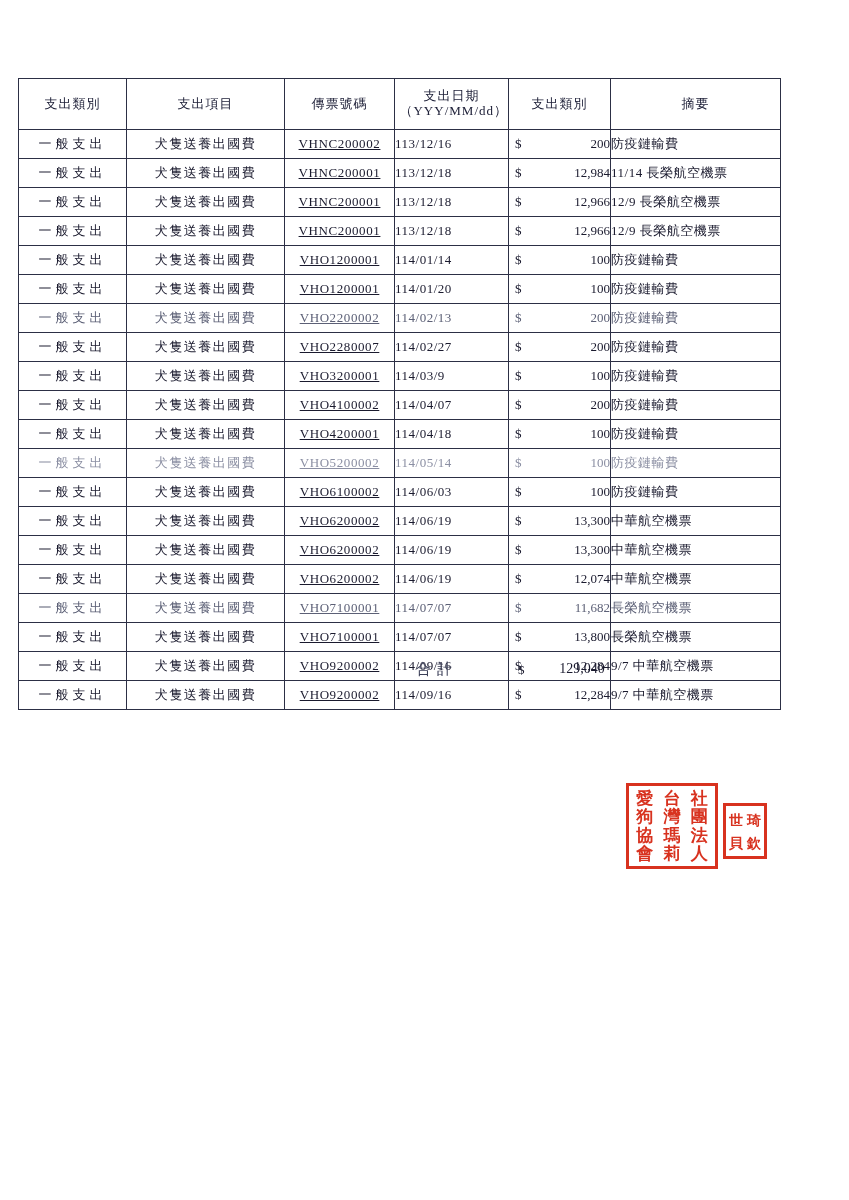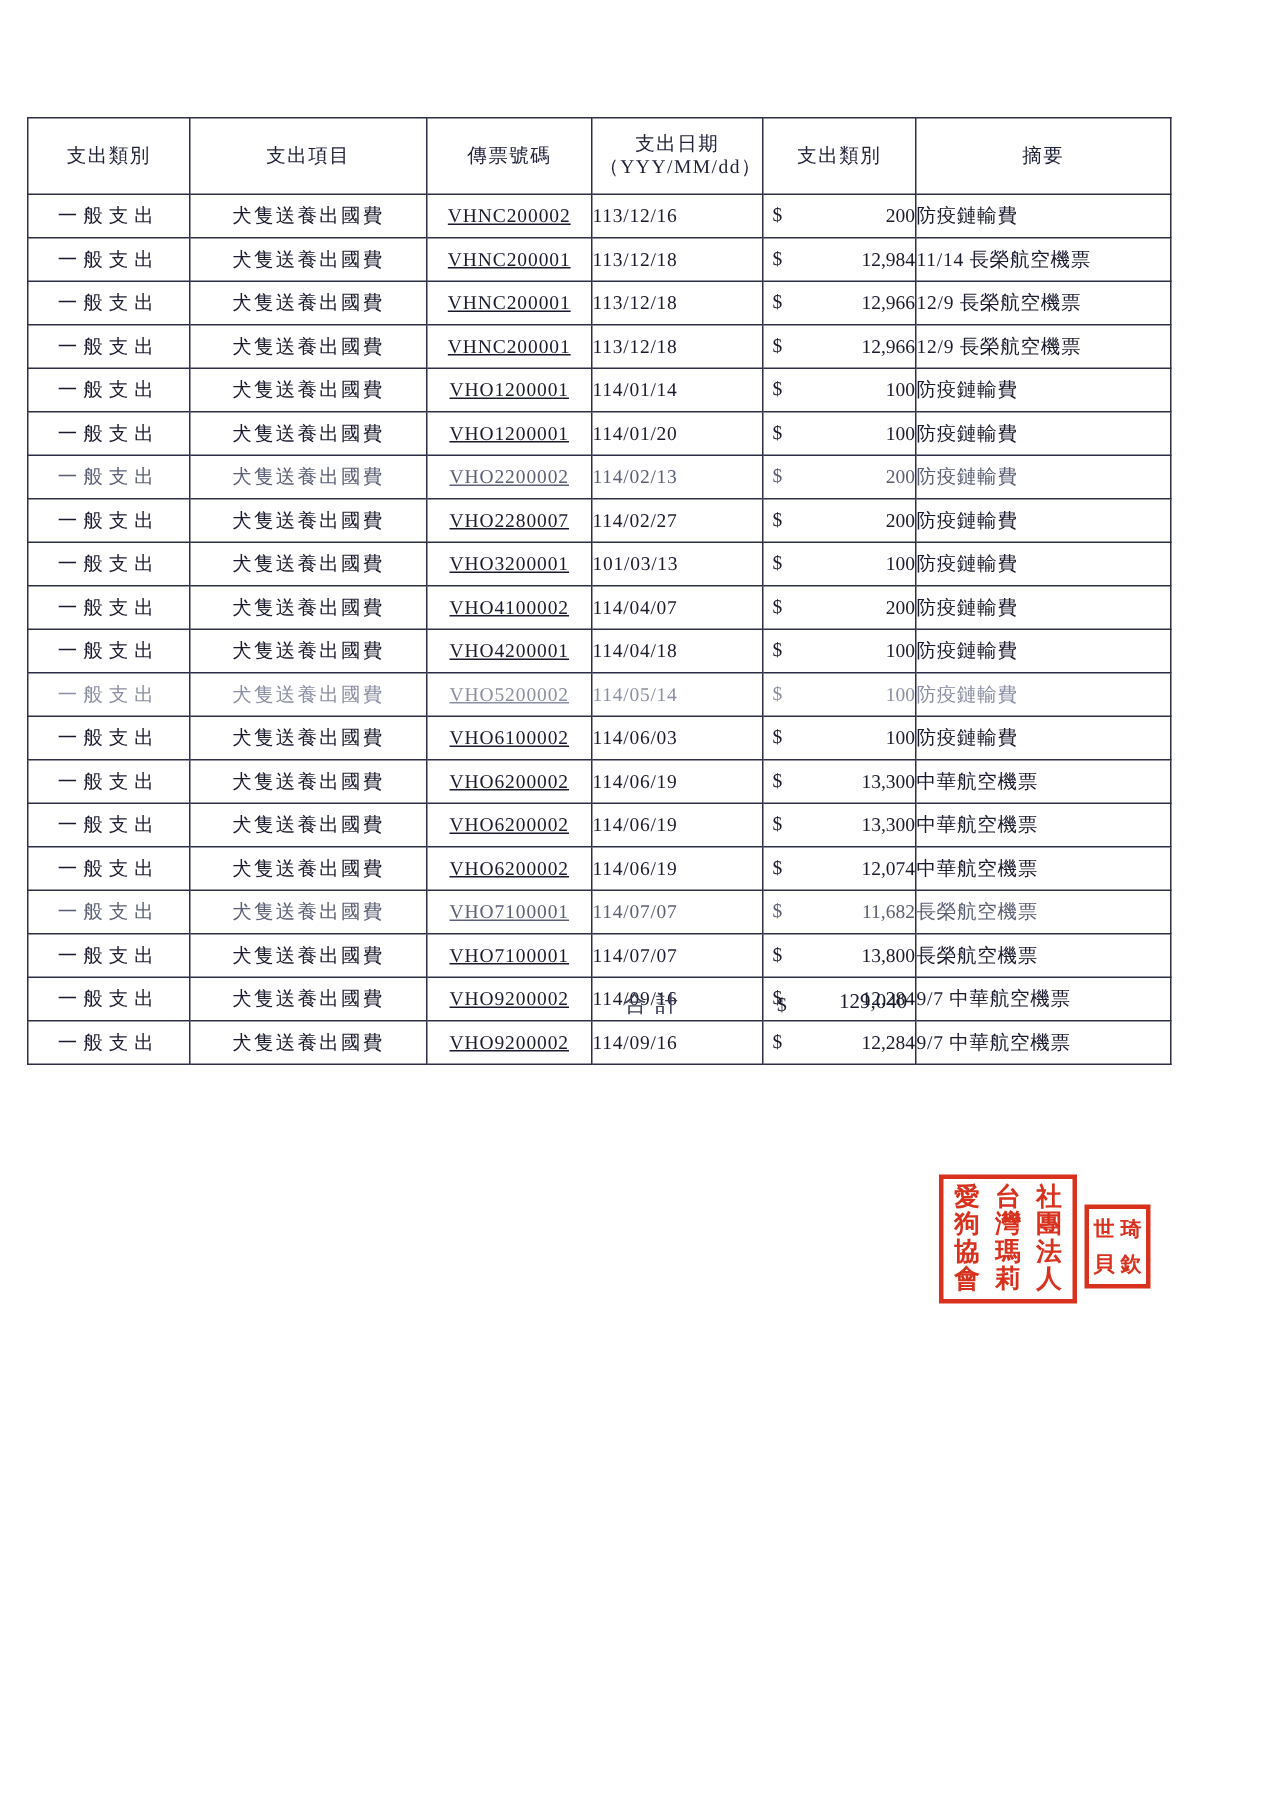--- a/index.html
+++ b/index.html
@@ -290,21 +290,21 @@
           <td class="cell-item">犬隻送養出國費</td>
           <td class="cell-voucher">VHO2280007</td>
           <td class="cell-date">114/02/27</td>
           <td class="cell-amt"><span class="cur">$</span>200</td>
           <td class="cell-memo">防疫鏈輸費</td>
         </tr>
         <tr>
           <td class="cell-type">一般支出</td>
           <td class="cell-item">犬隻送養出國費</td>
           <td class="cell-voucher">VHO3200001</td>
-          <td class="cell-date">101/03/13</td>
+          <td class="cell-date">114/03/9</td>
           <td class="cell-amt"><span class="cur">$</span>100</td>
           <td class="cell-memo">防疫鏈輸費</td>
         </tr>
         <tr>
           <td class="cell-type">一般支出</td>
           <td class="cell-item">犬隻送養出國費</td>
           <td class="cell-voucher">VHO4100002</td>
           <td class="cell-date">114/04/07</td>
           <td class="cell-amt"><span class="cur">$</span>200</td>
           <td class="cell-memo">防疫鏈輸費</td>

